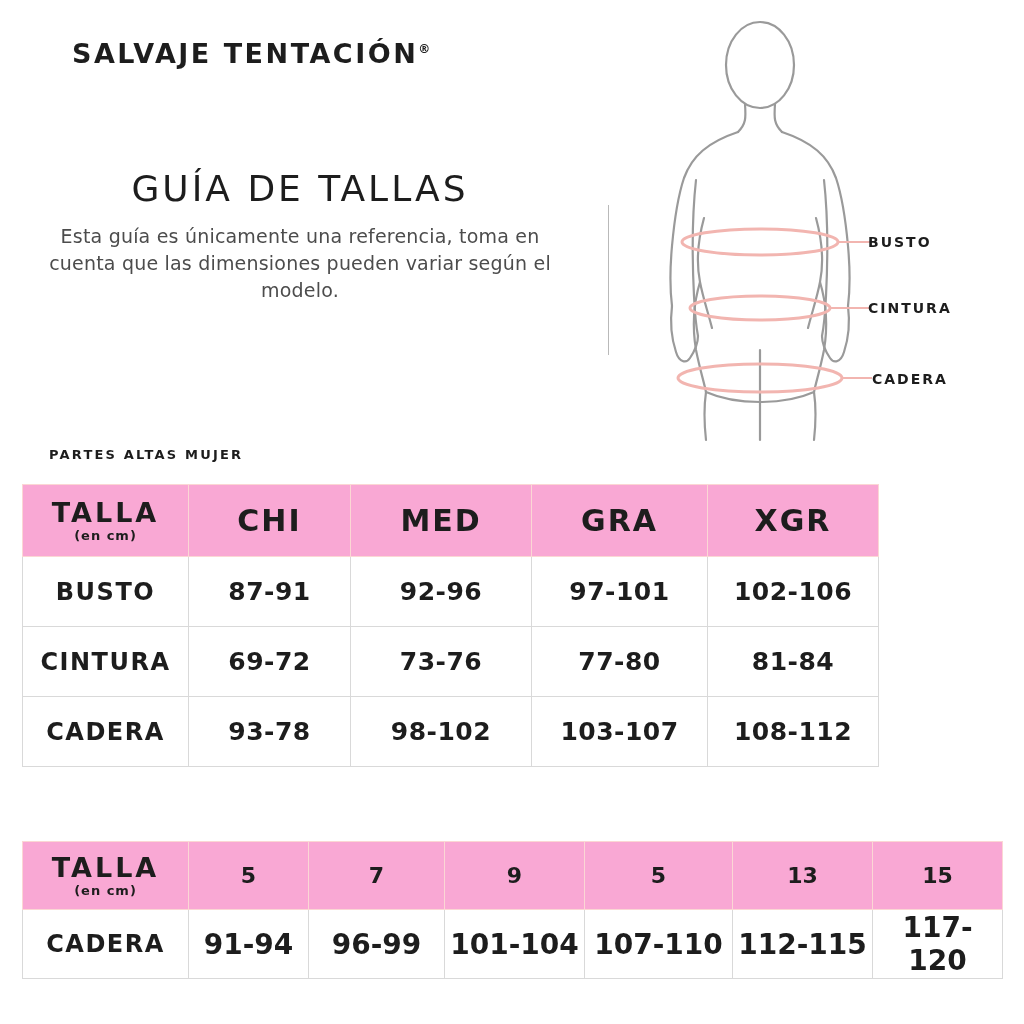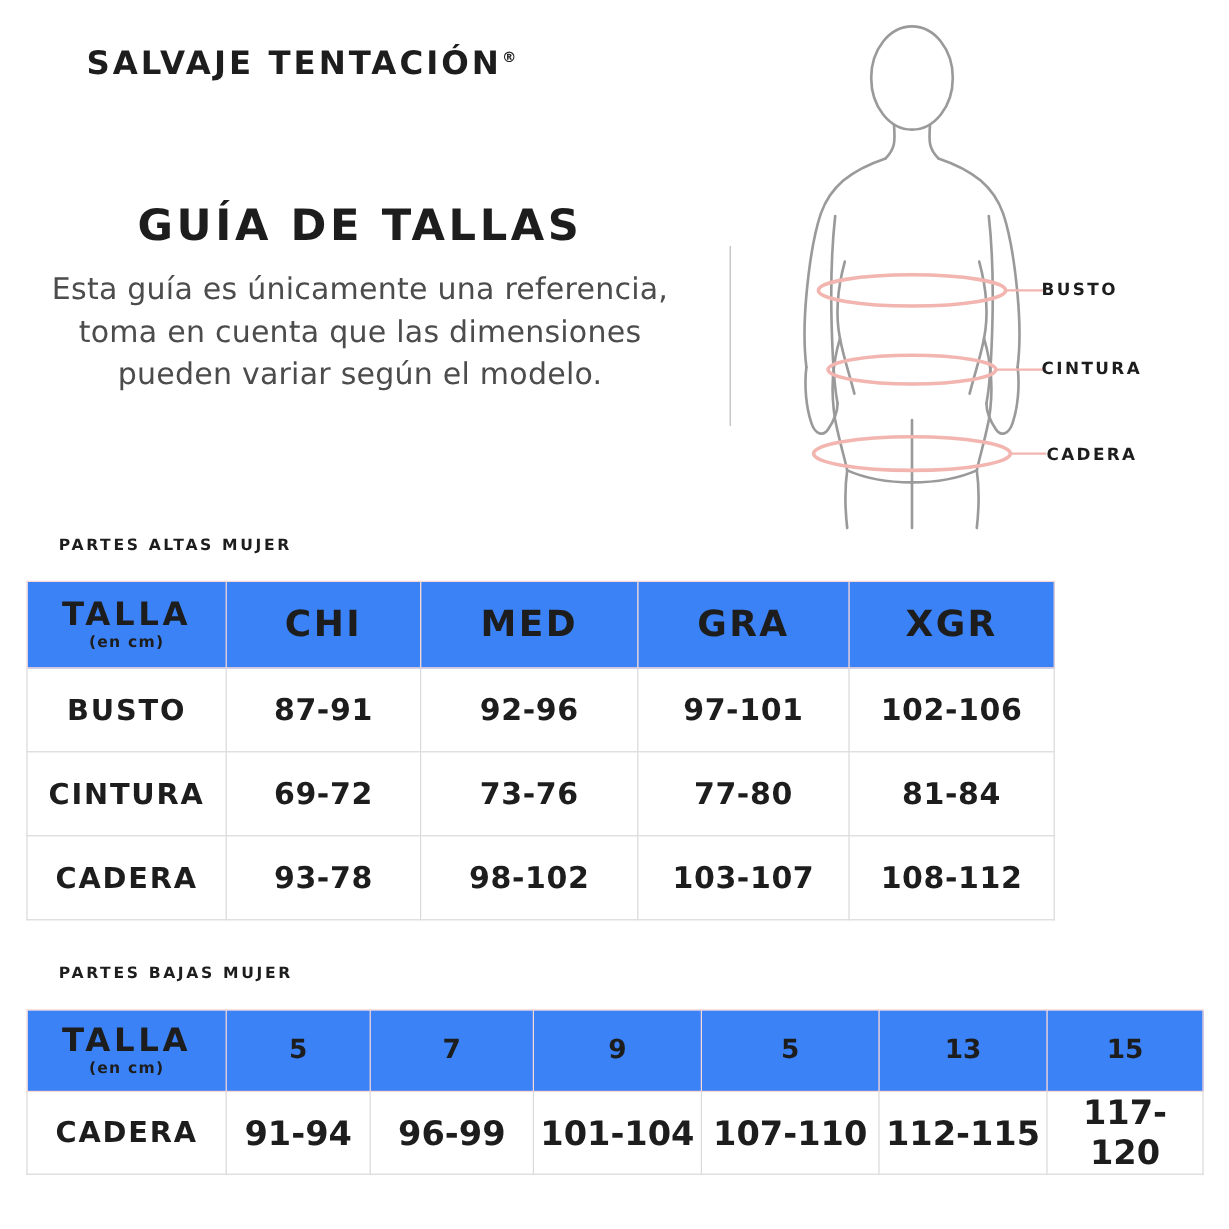--- a/index.html
+++ b/index.html
@@ -45,27 +45,27 @@
   .heading {
     position: absolute;
     left: 40px;
     top: 168px;
     width: 520px;
     text-align: center;
   }
   .heading h1 {
     margin: 0;
     font-size: 36px;
-    font-weight: bold;
+    font-weight: normal;
     letter-spacing: 3px;
     color: #1d1d1d;
   }
   .heading p {
     margin: 14px 0 0 0;
-    font-size: 25px;
+    font-size: 19px;
     line-height: 1.42;
     color: #4c4c4c;
     letter-spacing: 0.2px;
   }
 
   
   .figure-wrap {
     position: absolute;
     left: 600px;
     top: 10px;
@@ -109,21 +109,21 @@
     border-collapse: collapse;
     table-layout: fixed;
   }
   table td, table th {
     border: 1px solid #d9d9d9;
     text-align: center;
     font-weight: bold;
     color: #1d1d1d;
   }
   .hdr-cell {
-    background: #3b82f6;
+    background: #f9a8d4;
     border-color: #fbd7d4;
     margin-left: 24px;
   }
 
   
   #table-upper {
     left: 22px;
     top: 484px;
     width: 856px;
   }
@@ -248,21 +248,20 @@
         <path d="M242 368 L272 368"></path>
       </g>
     </svg>
   </div>
 
   <div class="figure-label lbl-busto">BUSTO</div>
   <div class="figure-label lbl-cintura">CINTURA</div>
   <div class="figure-label lbl-cadera">CADERA</div>
 
   <div class="section-title st-altas">PARTES ALTAS MUJER</div>
-  <div class="section-title st-bajas">PARTES BAJAS MUJER</div>
 
   <table id="table-upper">
     <colgroup>
       <col style="width:166px">
       <col style="width:162px">
       <col style="width:181px">
       <col style="width:176px">
       <col style="width:171px">
     </colgroup>
     <thead>

